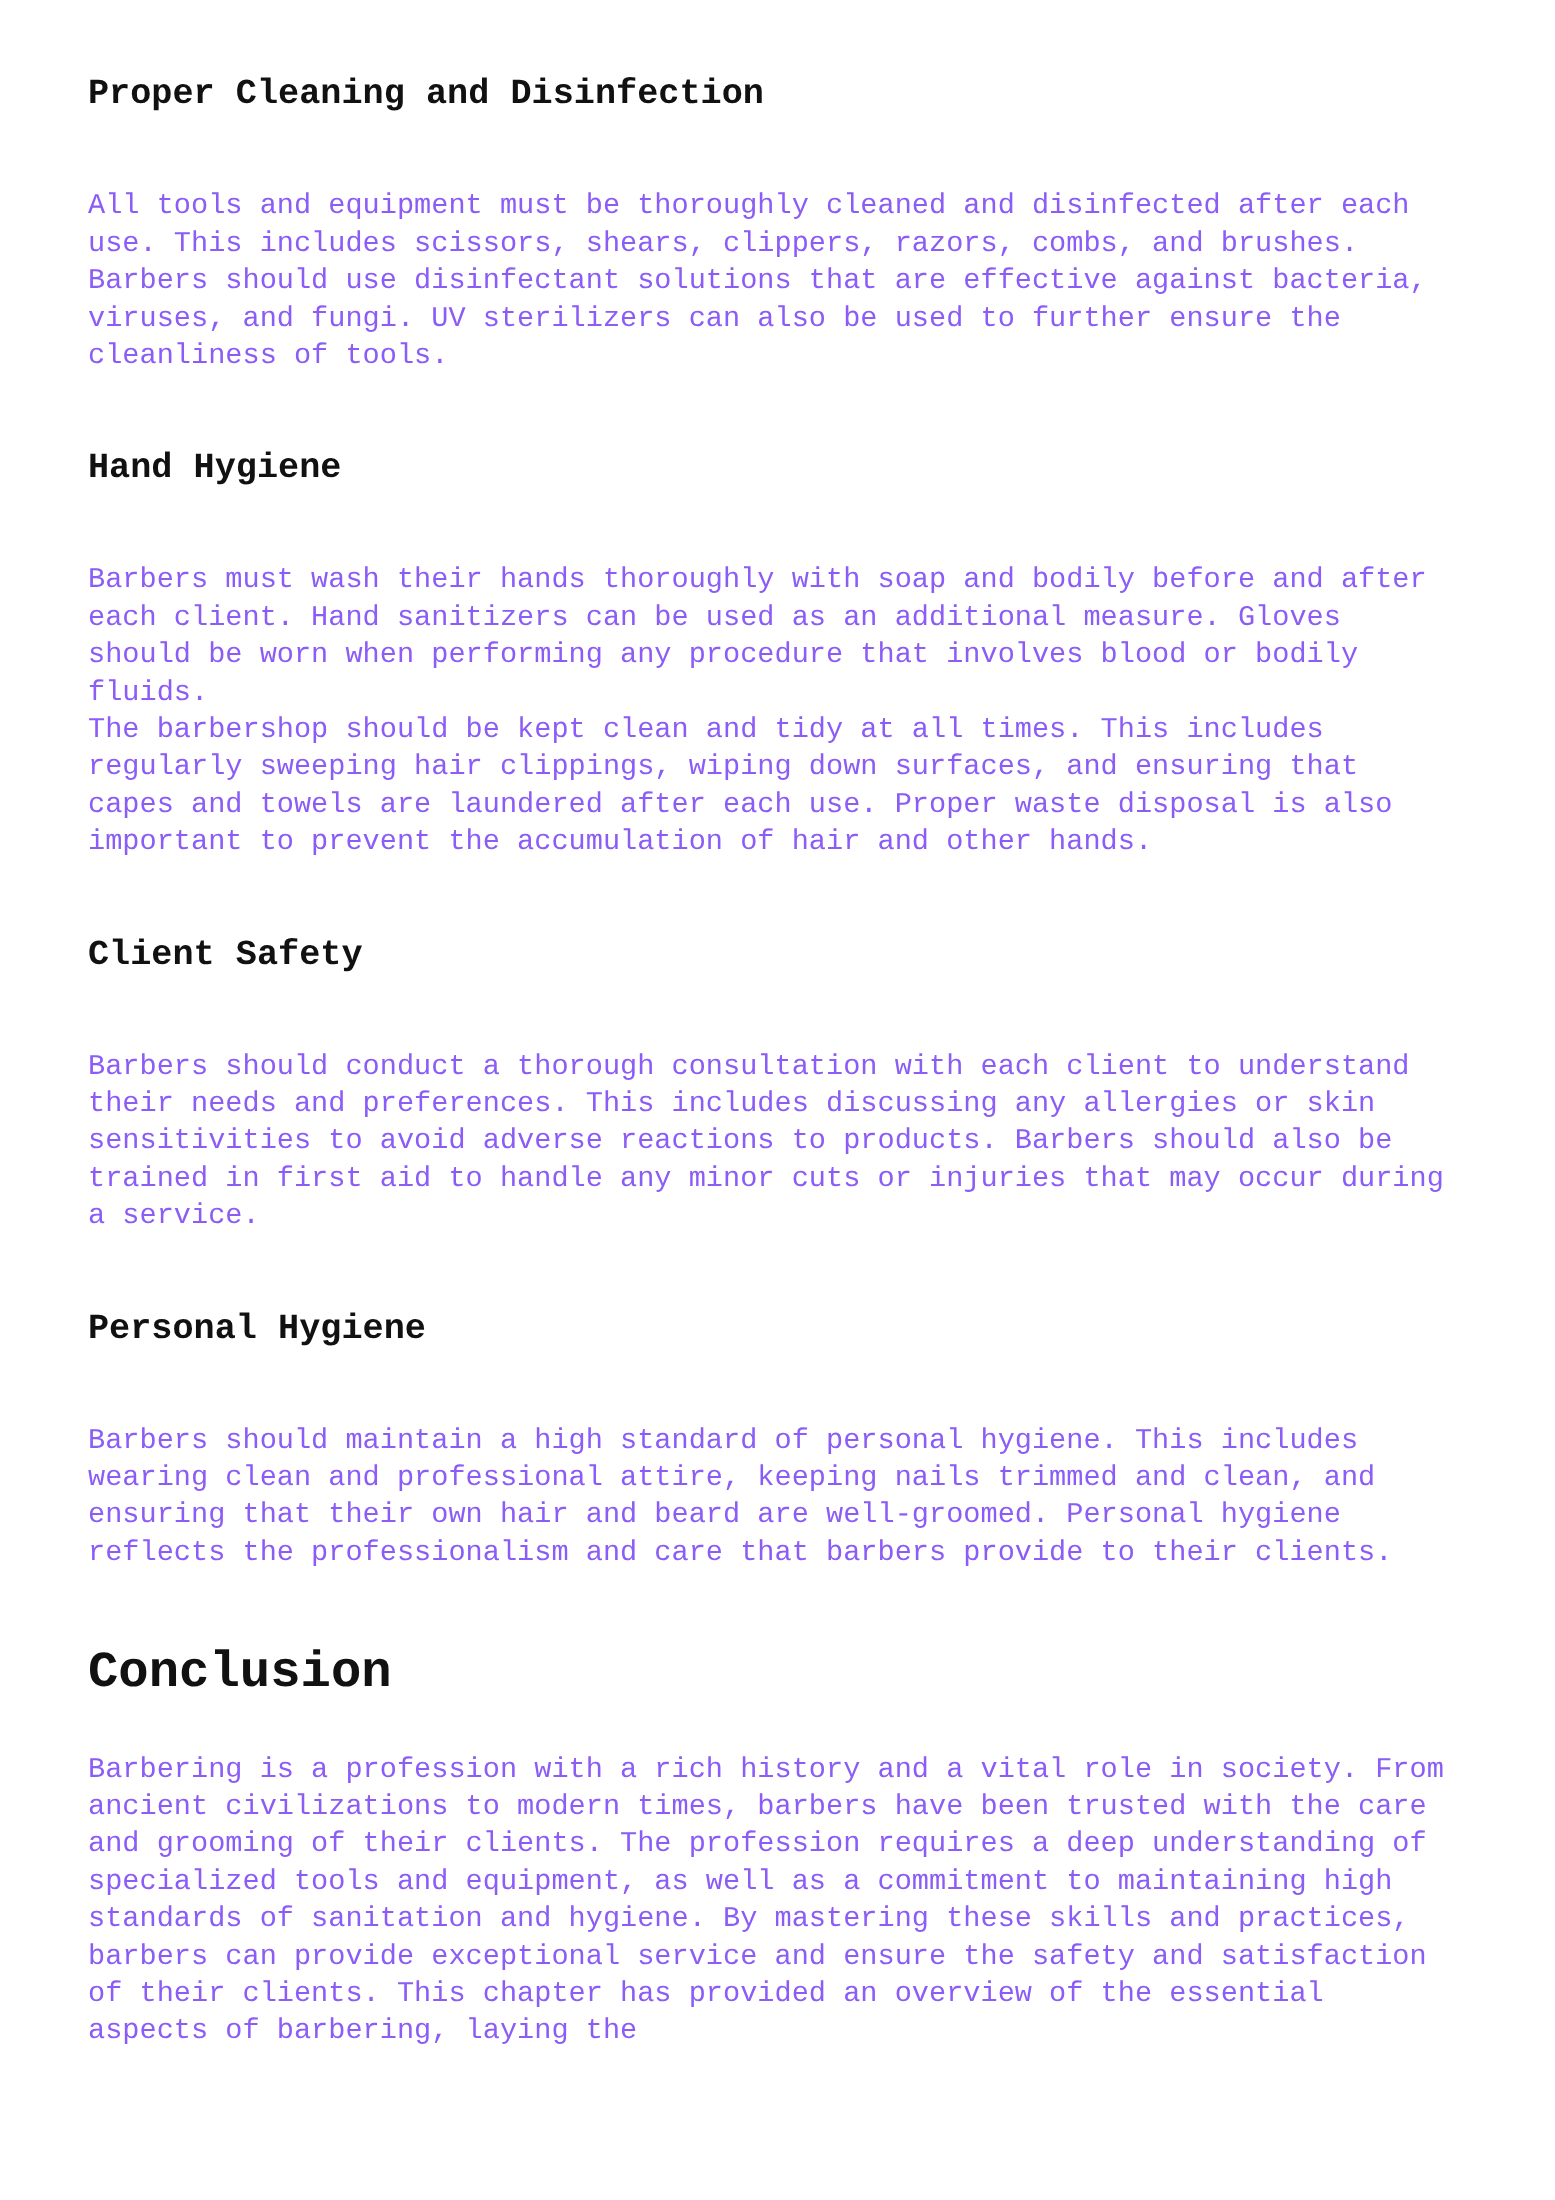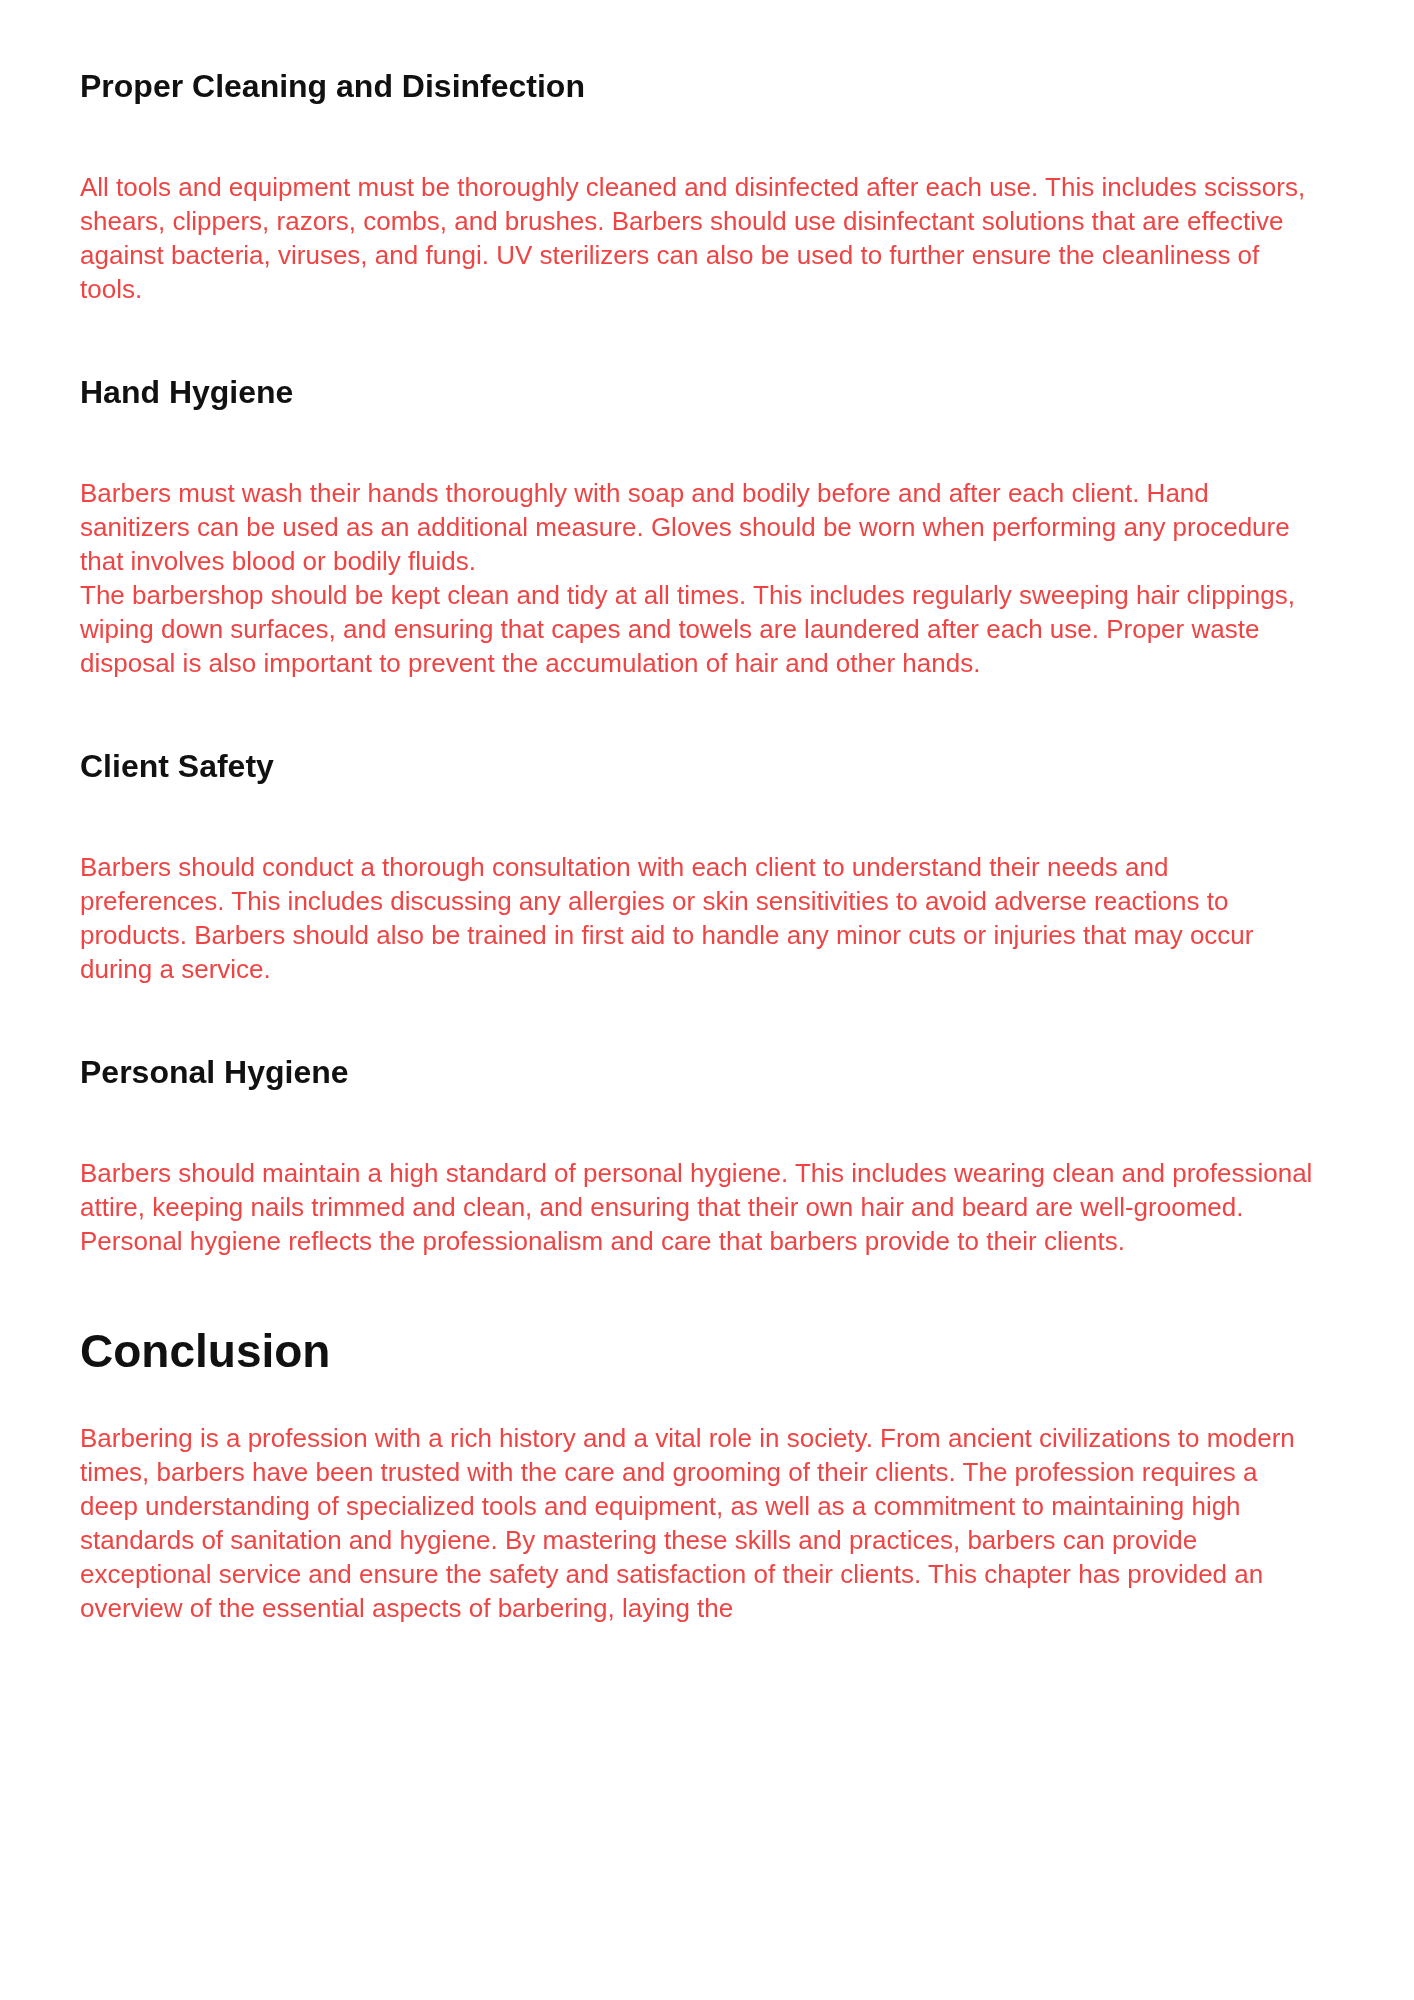--- a/index.html
+++ b/index.html
@@ -11,41 +11,42 @@
     height: 2000px;
     background: #ffffff;
     color: #111111;
     font-family: "Liberation Sans", sans-serif;
     overflow: hidden;
   }
   .content {
     display: flow-root; 
     margin-left: 80px;
     width: 1240px;
+    font-family: Liberation Mono, monospace;
   }
   .doc-h2 {
     font-size: 32px;
     line-height: 40px;
     font-weight: 700;
     margin: 66px 0 64px 0;
     color: #111111;
   }
   .doc-h1 {
     font-size: 46px;
     line-height: 55px;
     font-weight: 700;
     margin: 66px 0 42px 0;
     color: #111111;
   }
   .doc-p {
     font-size: 26px;
     line-height: 34px;
     font-weight: 400;
     margin: 0;
-    color: #ef4444;
+    color: #8b5cf6;
   }
 </style>
 </head>
 <body>
 
 <div class="content">
 
   <section>
     <h2 class="doc-h2">Proper Cleaning and Disinfection</h2>
     <p class="doc-p">All tools and equipment must be thoroughly cleaned and disinfected after each use. This includes scissors, shears, clippers, razors, combs, and brushes. Barbers should use disinfectant solutions that are effective against bacteria, viruses, and fungi. UV sterilizers can also be used to further ensure the cleanliness of tools.</p>

